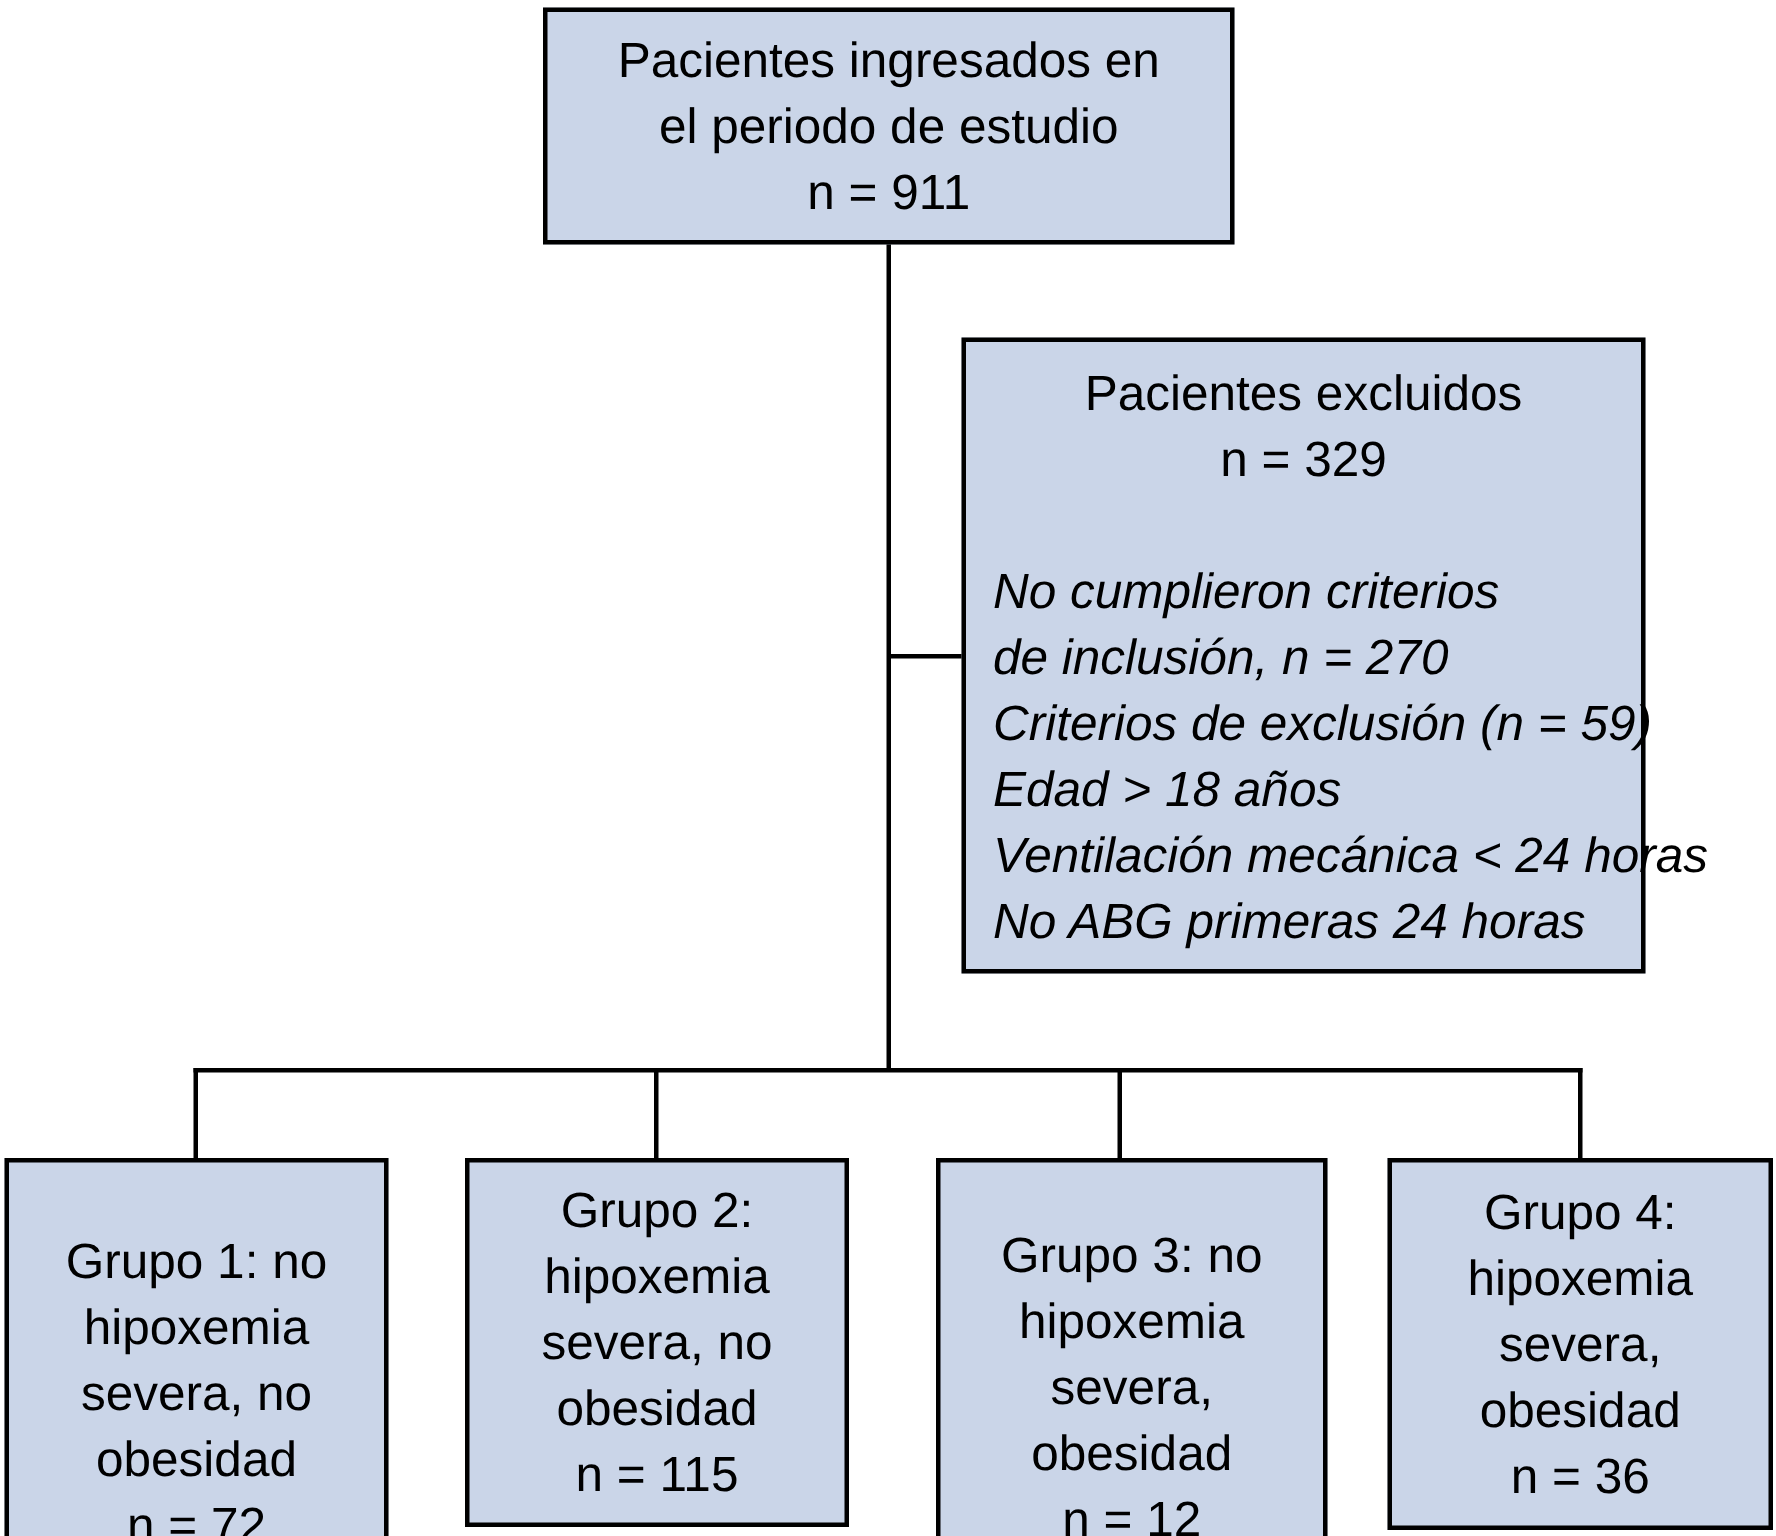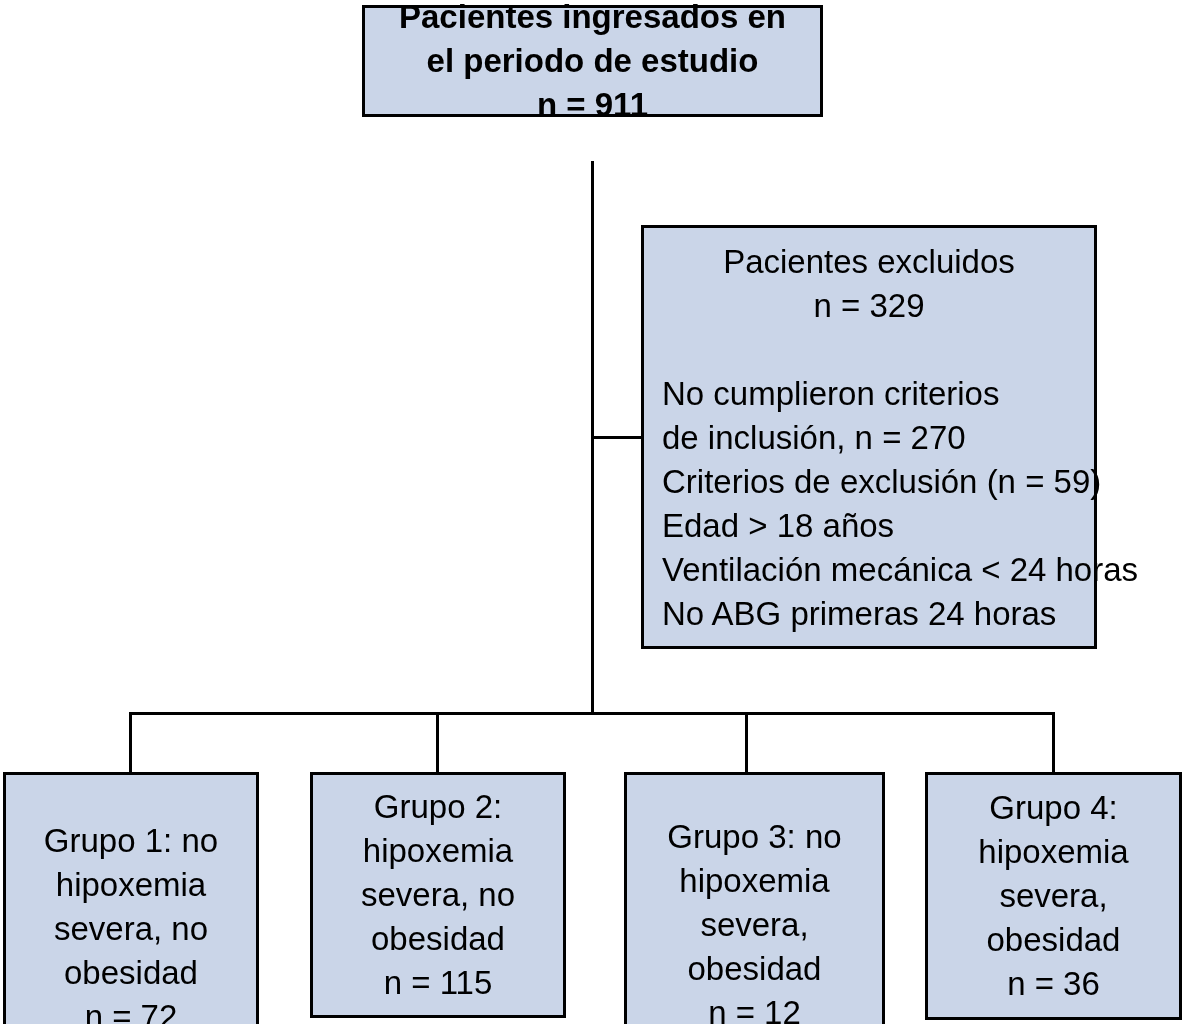--- a/index.html
+++ b/index.html
@@ -36,27 +36,28 @@
   .excl-header {
     display: block;
     text-align: center;
     padding-top: 12px;
   }
   .excl-details {
     display: block;
     text-align: left;
     padding-left: 18px;
     margin-top: 44px;
+    font-style: italic;
   }
   .line {
     position: absolute;
     background: #000000;
   }
   
-  #box-admitted { left: 362px; top: 5px;   width: 461px; height: 112px; font-weight: bold; }
+  #box-admitted { left: 362px; top: 5px;   width: 461px; height: 158px; }
   #box-excluded { left: 641px; top: 225px; width: 456px; height: 424px; }
   #box-group-1  { left: 3px;   top: 772px; width: 256px; height: 314px; }
   #box-group-2  { left: 310px; top: 772px; width: 256px; height: 246px; }
   #box-group-3  { left: 624px; top: 772px; width: 261px; height: 306px; }
   #box-group-4  { left: 925px; top: 772px; width: 257px; height: 248px; }
   
   #conn-main-vertical  { left: 591px;  top: 161px; width: 3px;   height: 553px; }
   #conn-excl-branch    { left: 592px;  top: 436px; width: 51px;  height: 3px; }
   #conn-distribution   { left: 129px;  top: 712px; width: 926px; height: 3px; }
   #conn-drop-1         { left: 129px;  top: 712px; width: 3px;   height: 62px; }

